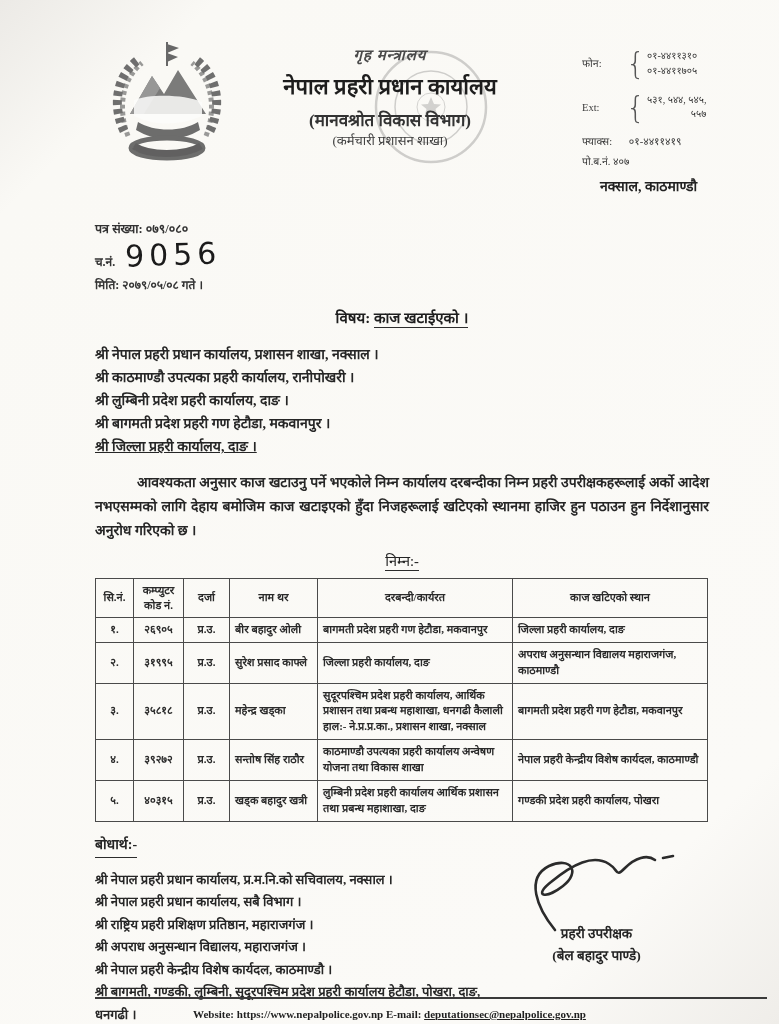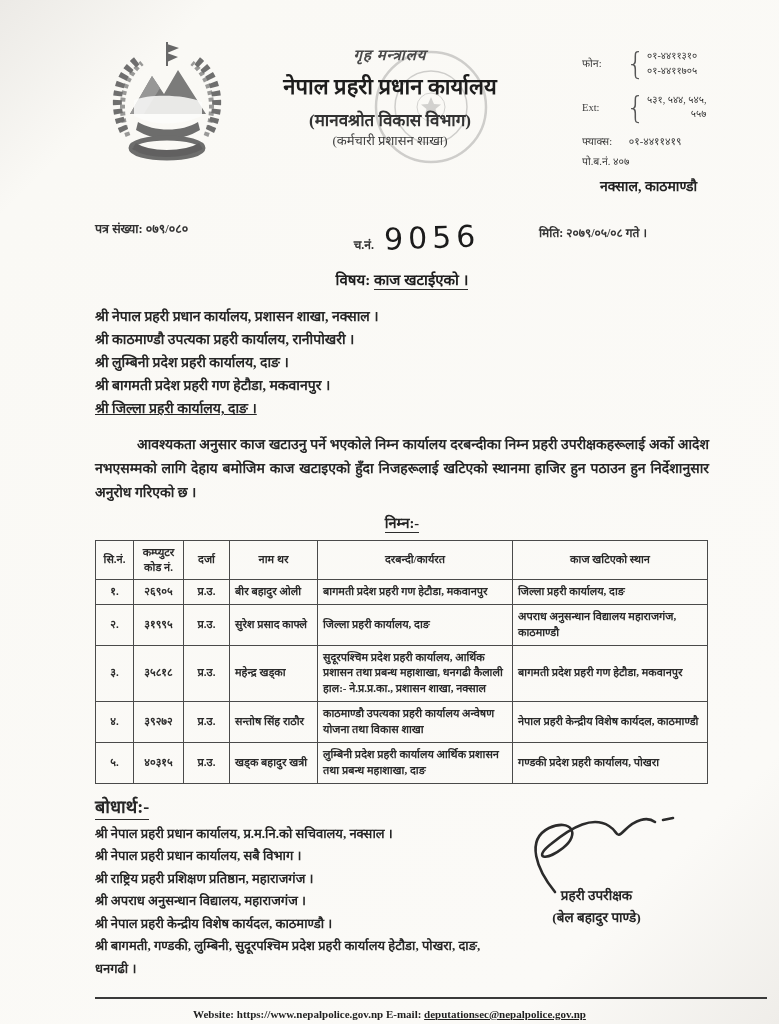--- a/index.html
+++ b/index.html
@@ -25,50 +25,50 @@
   .c-row { display:flex; align-items:center; }
   .c-label { width:44px; flex:0 0 auto; }
   .brace { font-size:30px; font-weight:300; color:#555; margin-right:2px; font-family:"DejaVu Sans",sans-serif; }
   .c-nums { font-size:10px;text-align:right; }
   .c-line { margin-top:5px; }
   .c-city { font-size:14px; font-weight:bold; color:#222; margin:8px 0 0 18px; }
 
   
   .content { position:absolute; top:220px; left:0; right:0; padding:0 70px 0 95px; }
 
-  .ref-row { display:flex; align-items:flex-start; }
+  .ref-row { display:flex; align-items:flex-start;flex-direction:column; }
   .ref-left { width:200px; font-size:12.5px; font-weight:bold; color:#333; }
   .ref-left .sub { margin-top:9px; }
   .ref-center { flex:1; text-align:center; }
   .chalani-label { font-size:12px; font-weight:bold; color:#333; vertical-align:middle; }
   .chalani-no { font-family:"DejaVu Sans",sans-serif; font-size:30px; letter-spacing:5px; color:#1b1b1b;
                 display:inline-block; transform:rotate(-2deg); margin-left:6px; }
   .ref-right { width:170px; font-size:12px; font-weight:bold; color:#333; text-align:left; padding-top:4px; }
 
   .subject { text-align:center; font-size:15px; font-weight:bold; margin-top:14px; color:#1e1e1e; }
   .subject .u { border-bottom:1.5px solid #2c2c2c; padding-bottom:1px; }
 
   .addressees { margin-top:16px; font-size:14px; font-weight:bold; color:#262626; line-height:23px; }
   .addressees .last { text-decoration:underline; }
 
   .body-par { margin-top:13px; font-size:14px; line-height:24px; text-align:justify; text-indent:42px; color:#262626; font-weight:bold; }
 
-  .nimna { text-align:center; margin-top:7px; font-size:14.5px; font-weight:bold; }
+  .nimna { text-align:center; margin-top:7px; font-size:14.5px; font-weight:normal; }
   .nimna span { border-bottom:1.5px solid #2c2c2c; padding-bottom:1px; }
 
   table.duty { border-collapse:collapse; margin-top:8px; width:612px; table-layout:fixed; }
   table.duty th, table.duty td { border:1.4px solid #4a4a4a; font-size:11px; padding:4px 5px; color:#2a2a2a; vertical-align:middle; }
   table.duty th { font-weight:bold; text-align:center; line-height:1.35; }
   table.duty td { line-height:1.45; font-weight:bold; }
   td.c { text-align:center; }
   .w-sn{width:38px} .w-code{width:50px} .w-rank{width:46px} .w-name{width:88px} .w-post{width:195px} .w-dep{width:195px}
 
   .cc-sig { display:flex; margin-top:12px; }
   .cc { flex:1; font-size:13px; font-weight:bold; color:#262626; line-height:22.5px; }
-  .cc-label { font-size:18px; border-bottom:1.5px solid #2c2c2c; display:inline-block; margin-bottom:3px; }
+  .cc-label { font-size:14px; border-bottom:1.5px solid #2c2c2c; display:inline-block; margin-bottom:11px; }
   .sig { width:225px; flex:0 0 auto; text-align:center; padding-top:4px; }
   .sig svg { display:block; margin:0 auto; }
   .sig-title { font-size:13.5px; font-weight:bold; margin-top:-14px; }
   .sig-name { font-size:13.5px; font-weight:bold; margin-top:4px; }
 
   .footer-rule { position:absolute; left:95px; right:12px; bottom:25px; border-top:2.2px solid #3a3a3a; }
   .footer { position:absolute; left:0; right:0; bottom:4px; text-align:center; font-size:11px; font-weight:bold; color:#1f1f1f; }
   .footer .link { text-decoration:underline; }
 </style>
 </head>

